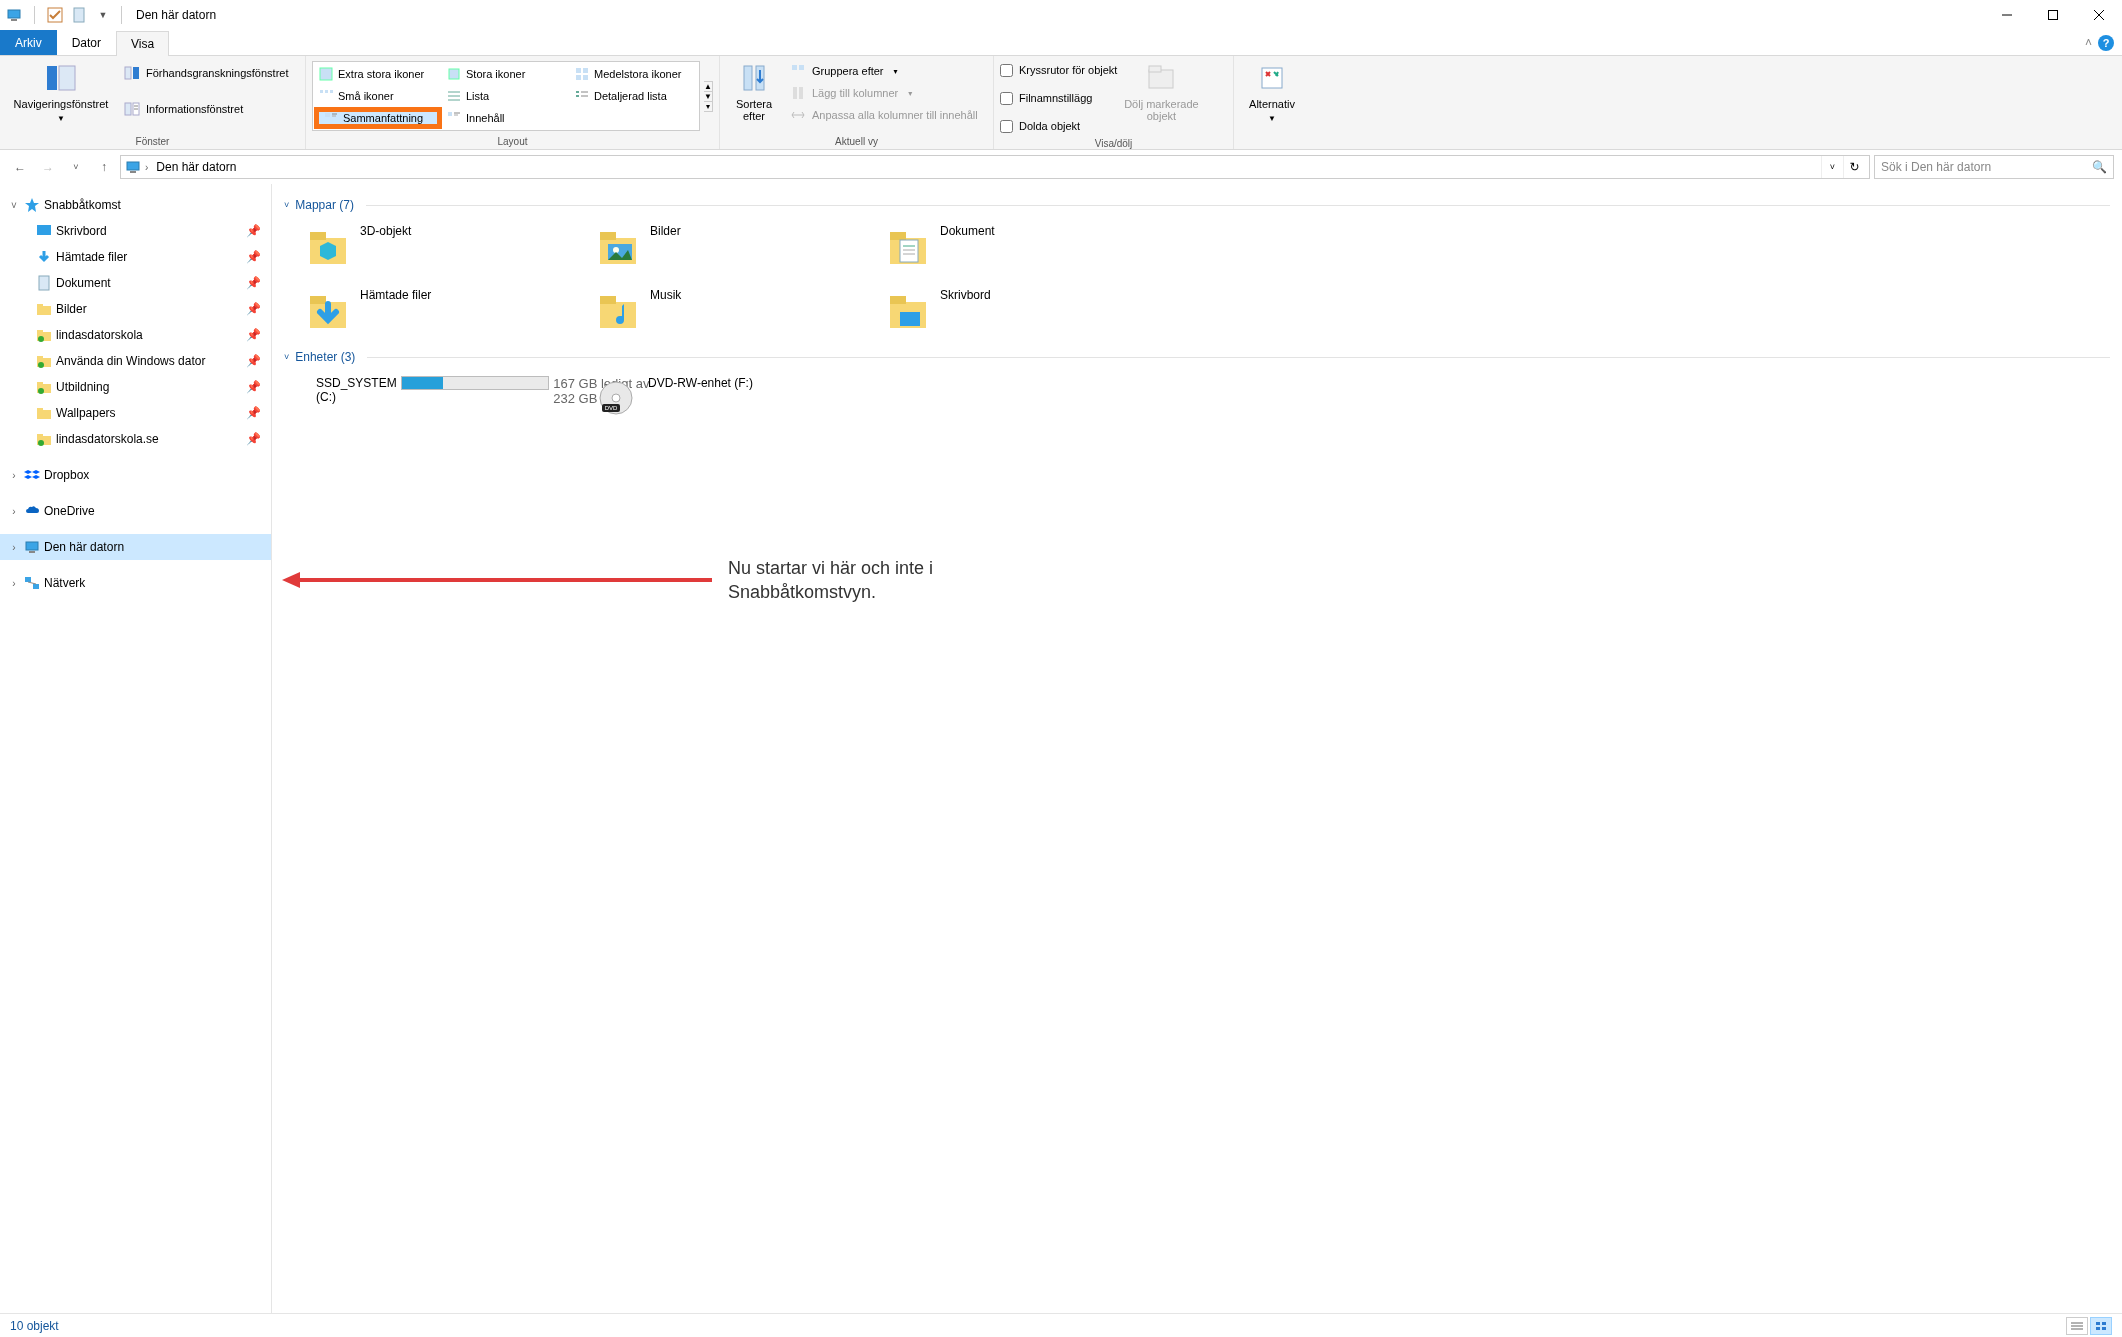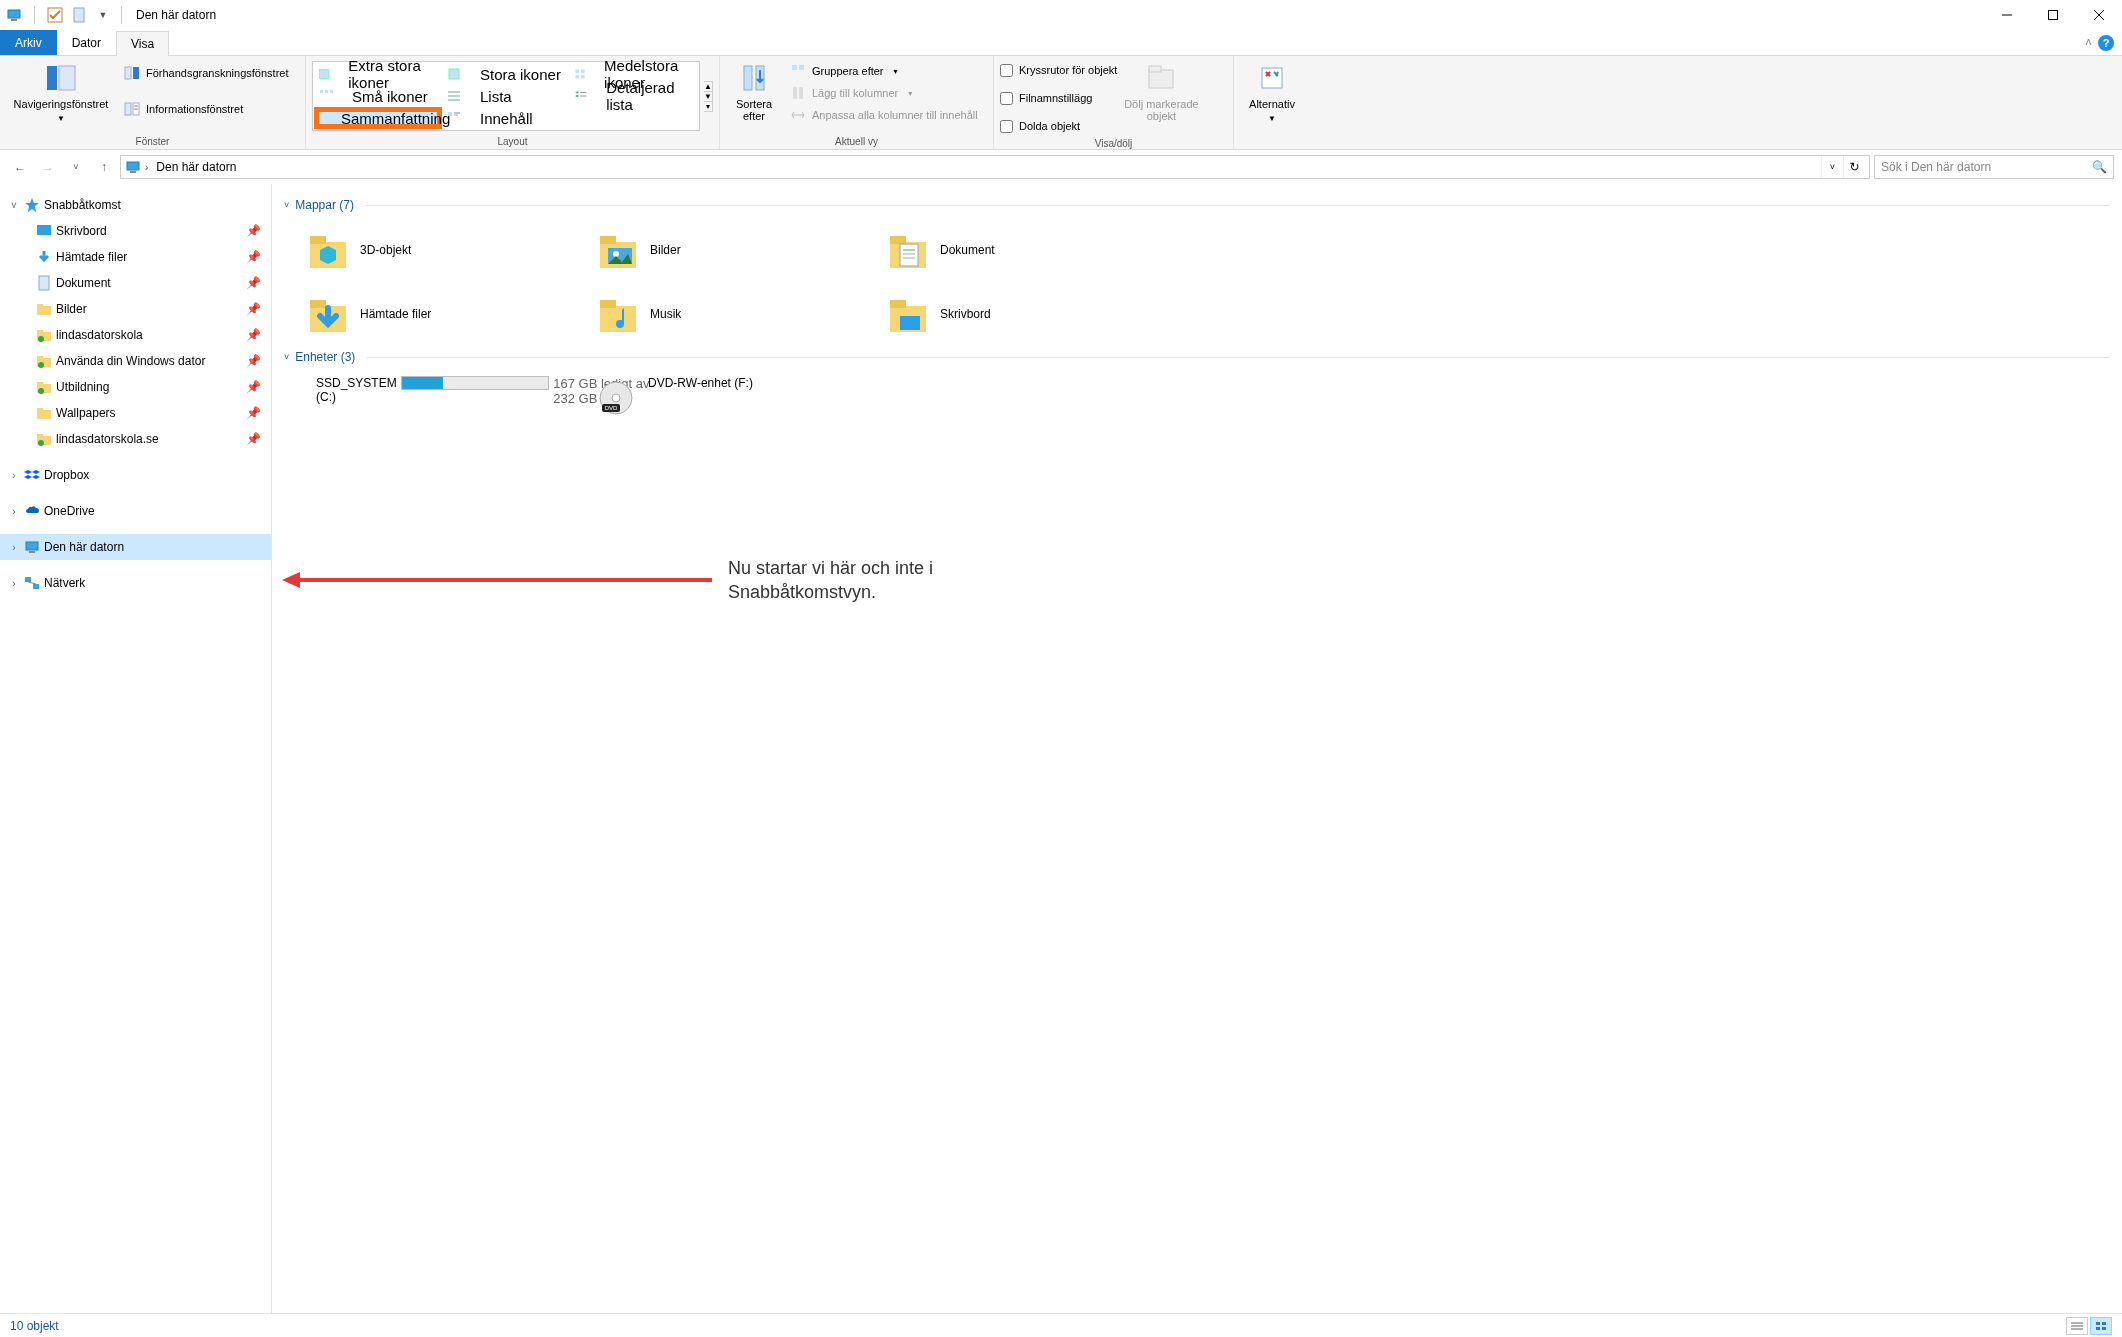--- a/index.html
+++ b/index.html
@@ -26,21 +26,21 @@
 
 .ribbon { height: 94px; background: #f5f5f5; border-bottom: 1px solid #d9d9d9; display: flex; }
 .rgroup { border-right: 1px solid #e3e3e3; display: flex; flex-direction: column; padding: 2px 6px 0 6px; }
 .rgroup-body { display: flex; flex: 1; align-items: flex-start; gap: 4px; }
 .rgroup-label { text-align: center; font-size: 10px; color: #555; padding: 2px 0; }
 .rbtn-big { width: 78px; display: flex; flex-direction: column; align-items: center; gap: 4px; padding: 4px 2px; cursor: pointer; font-size: 11px; text-align: center; }
 .rbtn-big .ricon { width: 32px; height: 32px; }
 .rbtn-wide { display: flex; align-items: center; gap: 6px; padding: 2px 4px; cursor: pointer; font-size: 11px; height: 22px; }
 .rcol { display: flex; flex-direction: column; }
 .layout-grid { display: grid; grid-template-columns: repeat(3, 128px); grid-auto-rows: 22px; gap: 0; border: 1px solid #ccc; padding: 1px; background: #fff; }
-.layout-item { display: flex; align-items: center; gap: 18px; padding: 0 4px; font-size: 15px; cursor: pointer; }
+.layout-item { display: flex; align-items: center; gap: 4px; padding: 0 4px; font-size: 11px; cursor: pointer; }
 .layout-item.selected { background: #cce8ff; border: 5px solid #f97316; }
 .layout-scrolls { width: 16px; display: flex; flex-direction: column; border: 1px solid #ccc; border-left: none; }
 .layout-scrolls div { flex: 1; display: flex; align-items: center; justify-content: center; font-size: 8px; border-bottom: 1px solid #ccc; cursor: pointer; }
 .layout-scrolls div:last-child { border-bottom: none; }
 .chk-row { display: flex; align-items: center; gap: 6px; font-size: 11px; height: 20px; }
 .chk-row input { margin: 0; }
 .dim { color: #999; }
 
 
 .navbar { height: 34px; display: flex; align-items: center; padding: 4px 8px; gap: 4px; }
@@ -61,21 +61,21 @@
 .tnode.indent1 { padding-left: 36px; }
 .tnode .chev { width: 12px; text-align: center; color: #666; font-size: 10px; }
 .tnode .ticon { width: 16px; height: 16px; display: flex; align-items: center; justify-content: center; }
 .tnode .pin { margin-left: auto; margin-right: 10px; color: #888; }
 .tnode.selected { background: #cce8ff; }
 
 .content { flex: 1; padding: 8px 12px; overflow: auto; position: relative; }
 .section-head { display: flex; align-items: center; gap: 6px; color: #15569b; font-size: 12px; margin: 6px 0 8px 0; cursor: pointer; }
 .section-head .line { flex: 1; height: 1px; background: #e3e3e3; margin-left: 6px; }
 .folders-grid { display: grid; grid-template-columns: repeat(3, 284px); gap: 4px 6px; margin-left: 18px; }
-.folder-tile { display: flex; align-items: center; gap: 10px; height: 60px; cursor: pointer; padding: 4px; }
+.folder-tile { display: flex; gap: 10px; height: 60px; cursor: pointer; padding: 4px; }
 .folder-tile .ficon { width: 44px; height: 44px; }
 .folder-tile .flabel { font-size: 12px; }
 
 .drive-tile { display: flex; align-items: flex-start; gap: 10px; padding: 4px; cursor: pointer; width: 280px; }
 .drive-tile .dicon { width: 44px; height: 44px; }
 .drive-tile .dinfo { flex: 1; display: flex; flex-direction: row; gap: 4px; }
 .drive-tile .dname { font-size: 12px; }
 .dbar { width: 216px; height: 14px; border: 1px solid #bcbcbc; background: #eaeaea; position: relative; }
 .dbar-fill { height: 100%; background: #26a0da; }
 .dfree { font-size: 13px; color: #666; }

